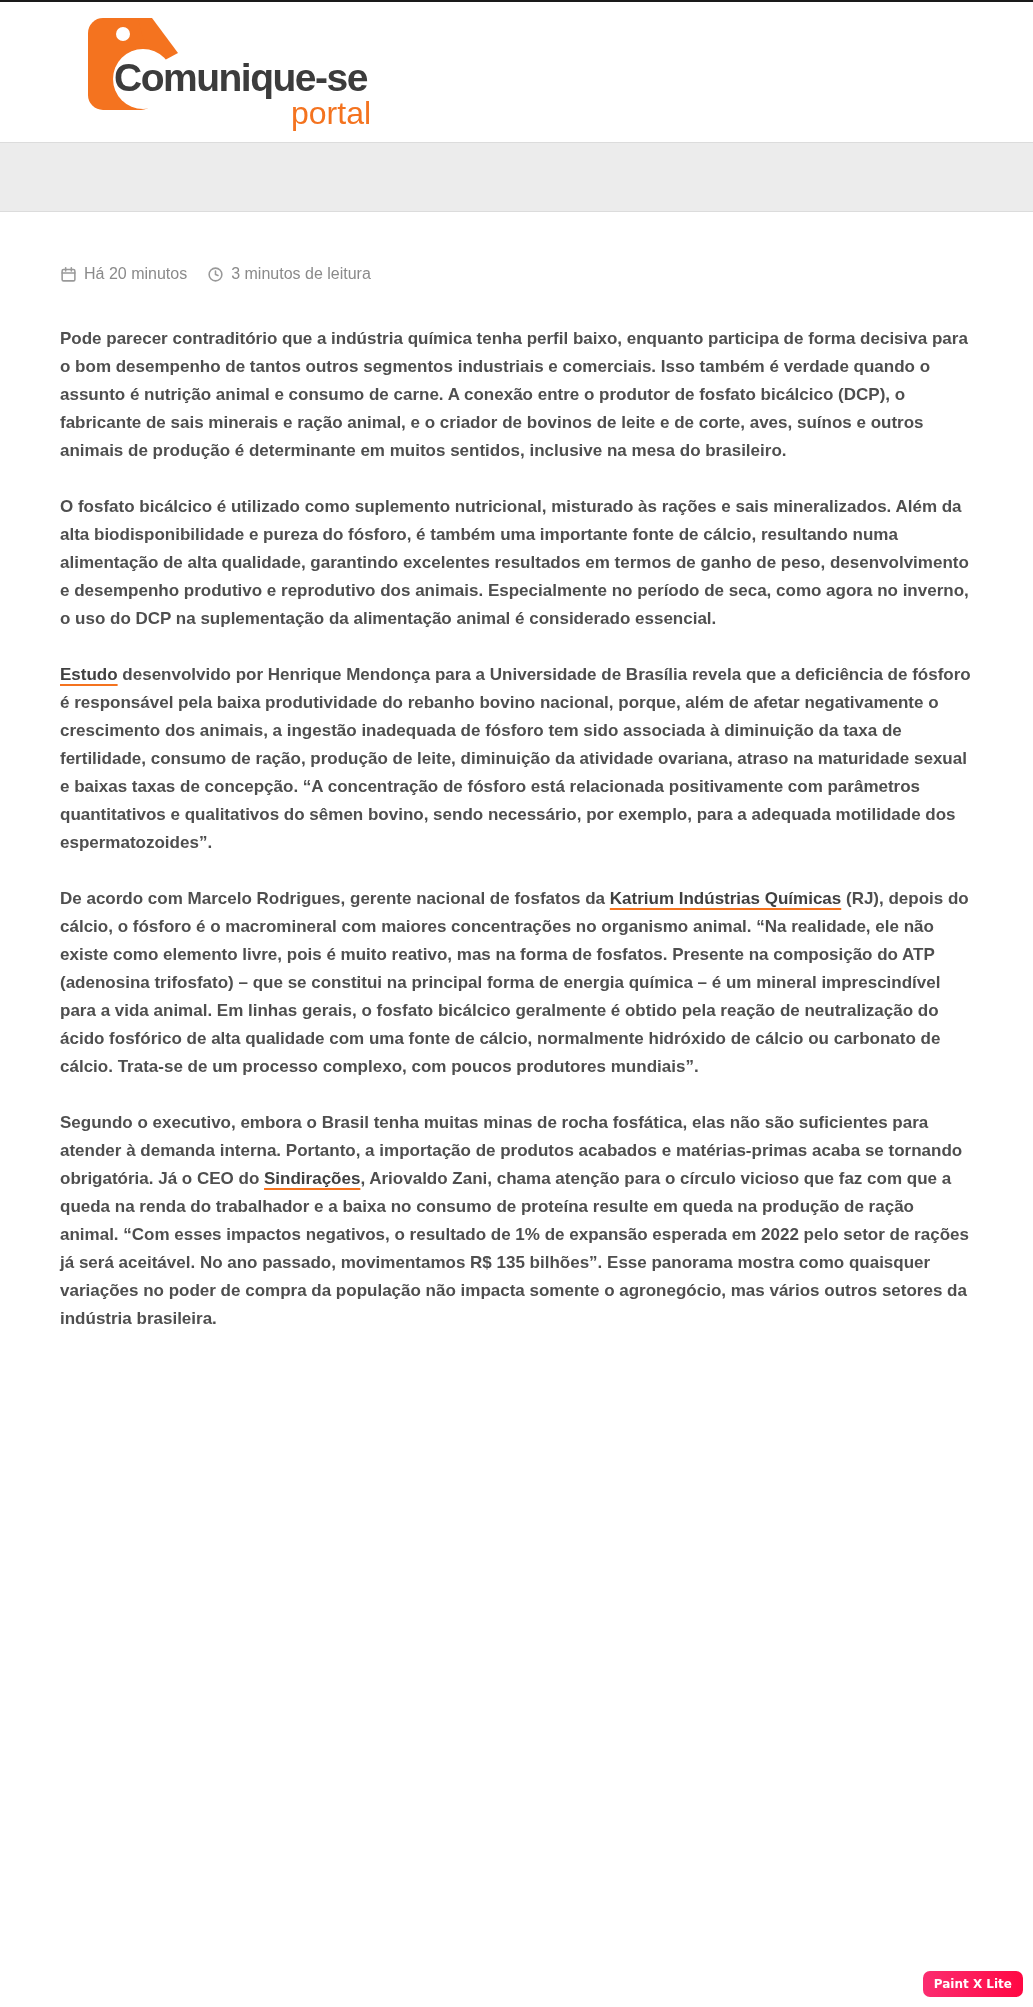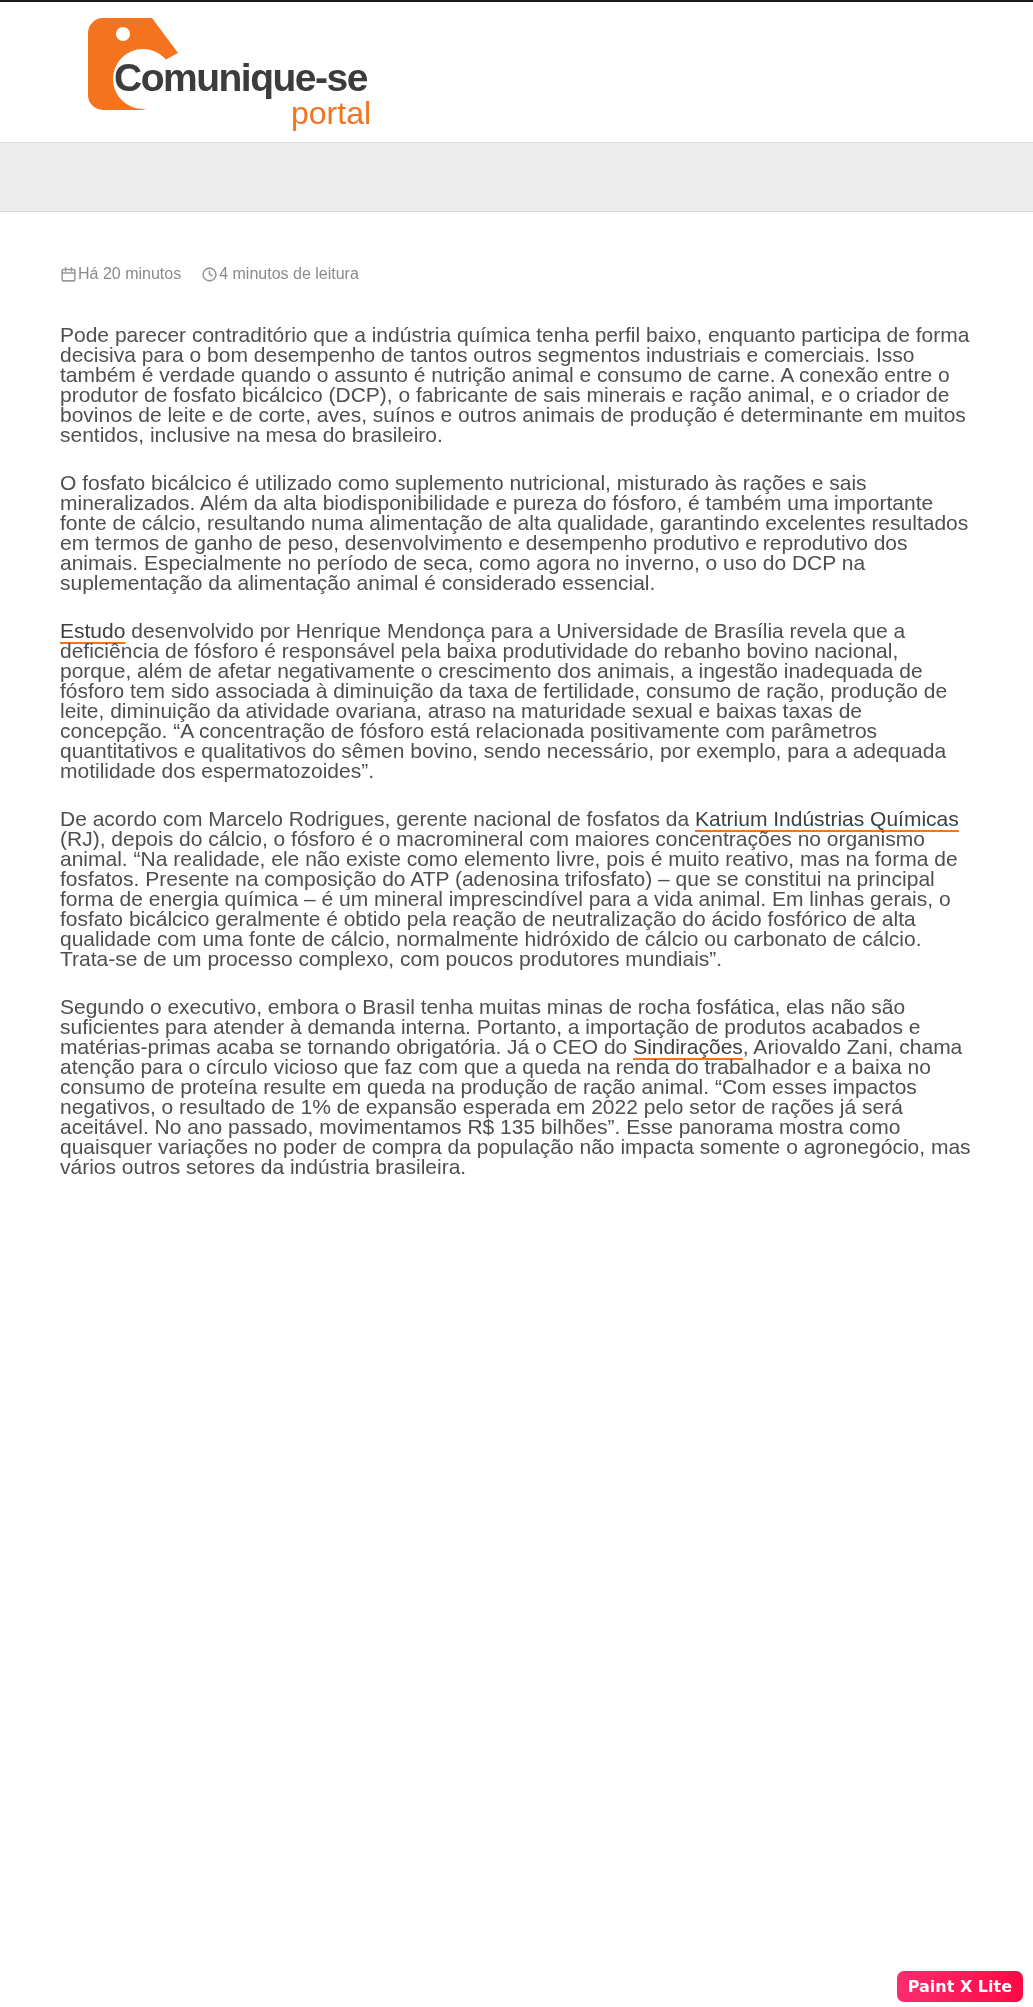--- a/index.html
+++ b/index.html
@@ -20,35 +20,35 @@
     position:absolute; left:291px; top:93px;
     font-size:32px; font-weight:400; color:#f4731f; letter-spacing:0;
   }
   .grayband { height:70px; background:#ececec; border-top:1px solid #dcdcdc; border-bottom:1px solid #dcdcdc; }
   main { padding:53px 58px 30px 60px; }
   h1 {
     font-size:45px; line-height:1.49; font-weight:700; color:#1c1c1c;
     letter-spacing:-0.5px; max-width:690px; margin-bottom:22px;
   }
   .meta { display:flex; align-items:center; gap:20px; color:#8a8a8a; font-size:16px; }
-  .meta-item { display:inline-flex; align-items:center; gap:1px;justify-content:space-between; }
+  .meta-item { display:inline-flex; align-items:center; gap:7px;justify-content:space-between; }
   .meta-item svg { display:block; }
   .article-body { margin-top:42px; max-width:916px; }
   .article-body p {
-    font-size:21px; line-height:20px; color:#4f4f4f; margin-bottom:28px;
-    font-weight:400;
+    font-size:17px; line-height:28px; color:#4f4f4f; margin-bottom:28px;
+    font-weight:700;
   }
   a.inline-link {
     color:#404040; text-decoration:underline; text-decoration-color:#f4731f;
     text-decoration-thickness:2px; text-underline-offset:4px;
   }
   .watermark {
     position:absolute; top:1971px; right:10px;
     background:linear-gradient(90deg,#fb2d70,#ff0843);
-    color:#ffffff; font-size:16px; font-weight:700;
+    color:#ffffff; font-size:12px; font-weight:700;
     padding:6px 11px; border-radius:7px; cursor:pointer;
     font-family:"DejaVu Sans", sans-serif;
   }
 </style>
 </head>
 <body>
 
 <div class="topline"></div>
 
 <header>
@@ -76,21 +76,21 @@
         <line x1="8" y1="2.5" x2="8" y2="7"></line>
         <line x1="16" y1="2.5" x2="16" y2="7"></line>
       </svg>
       <span>Há 20 minutos</span>
     </span>
     <span class="meta-item">
       <svg width="17" height="17" viewBox="0 0 24 24" fill="none" stroke="#999999" stroke-width="2.2" stroke-linecap="round">
         <circle cx="12" cy="12" r="9"></circle>
         <polyline points="12,7 12,12 15.5,13.5"></polyline>
       </svg>
-      <span>4 minutos de leitura</span>
+      <span>3 minutos de leitura</span>
     </span>
   </div>
 
   <div class="article-body">
       <p>Pode parecer contraditório que a indústria química tenha perfil baixo, enquanto participa de forma decisiva para o bom desempenho de tantos outros segmentos industriais e comerciais. Isso também é verdade quando o assunto é nutrição animal e consumo de carne. A conexão entre o produtor de fosfato bicálcico (DCP), o fabricante de sais minerais e ração animal, e o criador de bovinos de leite e de corte, aves, suínos e outros animais de produção é determinante em muitos sentidos, inclusive na mesa do brasileiro.</p>
       <p>O fosfato bicálcico é utilizado como suplemento nutricional, misturado às rações e sais mineralizados. Além da alta biodisponibilidade e pureza do fósforo, é também uma importante fonte de cálcio, resultando numa alimentação de alta qualidade, garantindo excelentes resultados em termos de ganho de peso, desenvolvimento e desempenho produtivo e reprodutivo dos animais. Especialmente no período de seca, como agora no inverno, o uso do DCP na suplementação da alimentação animal é considerado essencial.</p>
       <p><a class="inline-link" href="#">Estudo</a> desenvolvido por Henrique Mendonça para a Universidade de Brasília revela que a deficiência de fósforo é responsável pela baixa produtividade do rebanho bovino nacional, porque, além de afetar negativamente o crescimento dos animais, a ingestão inadequada de fósforo tem sido associada à diminuição da taxa de fertilidade, consumo de ração, produção de leite, diminuição da atividade ovariana, atraso na maturidade sexual e baixas taxas de concepção. “A concentração de fósforo está relacionada positivamente com parâmetros quantitativos e qualitativos do sêmen bovino, sendo necessário, por exemplo, para a adequada motilidade dos espermatozoides”.</p>
       <p>De acordo com Marcelo Rodrigues, gerente nacional de fosfatos da <a class="inline-link" href="#">Katrium Indústrias Químicas</a> (RJ), depois do cálcio, o fósforo é o macromineral com maiores concentrações no organismo animal.  “Na realidade, ele não existe como elemento livre, pois é muito reativo, mas na forma de fosfatos. Presente na composição do ATP (adenosina trifosfato) – que se constitui na principal forma de energia química – é um mineral imprescindível para a vida animal. Em linhas gerais, o fosfato bicálcico geralmente é obtido pela reação de neutralização do ácido fosfórico de alta qualidade com uma fonte de cálcio, normalmente hidróxido de cálcio ou carbonato de cálcio. Trata-se de um processo complexo, com poucos produtores mundiais”.</p>
       <p>Segundo o executivo, embora o Brasil tenha muitas minas de rocha fosfática, elas não são suficientes para atender à demanda interna. Portanto, a importação de produtos acabados e matérias-primas acaba se tornando obrigatória. Já o CEO do <a class="inline-link" href="#">Sindirações</a>, Ariovaldo Zani, chama atenção para o círculo vicioso que faz com que a queda na renda do trabalhador e a baixa no consumo de proteína resulte em queda na produção de ração animal. “Com esses impactos negativos, o resultado de 1% de expansão esperada em 2022 pelo setor de rações já será aceitável. No ano passado, movimentamos R$ 135 bilhões”.  Esse panorama mostra como quaisquer variações no poder de compra da população não impacta somente o agronegócio, mas vários outros setores da indústria brasileira.</p>
     </div>

